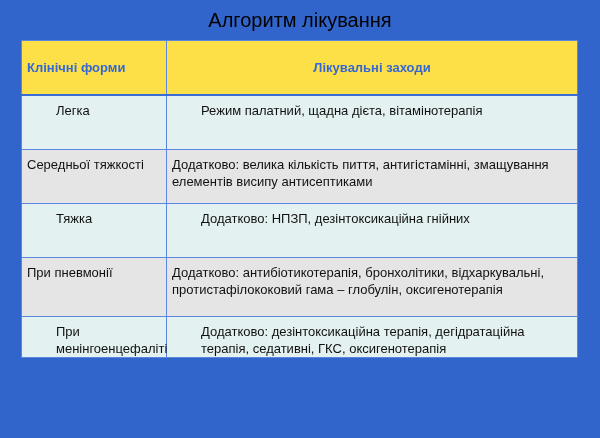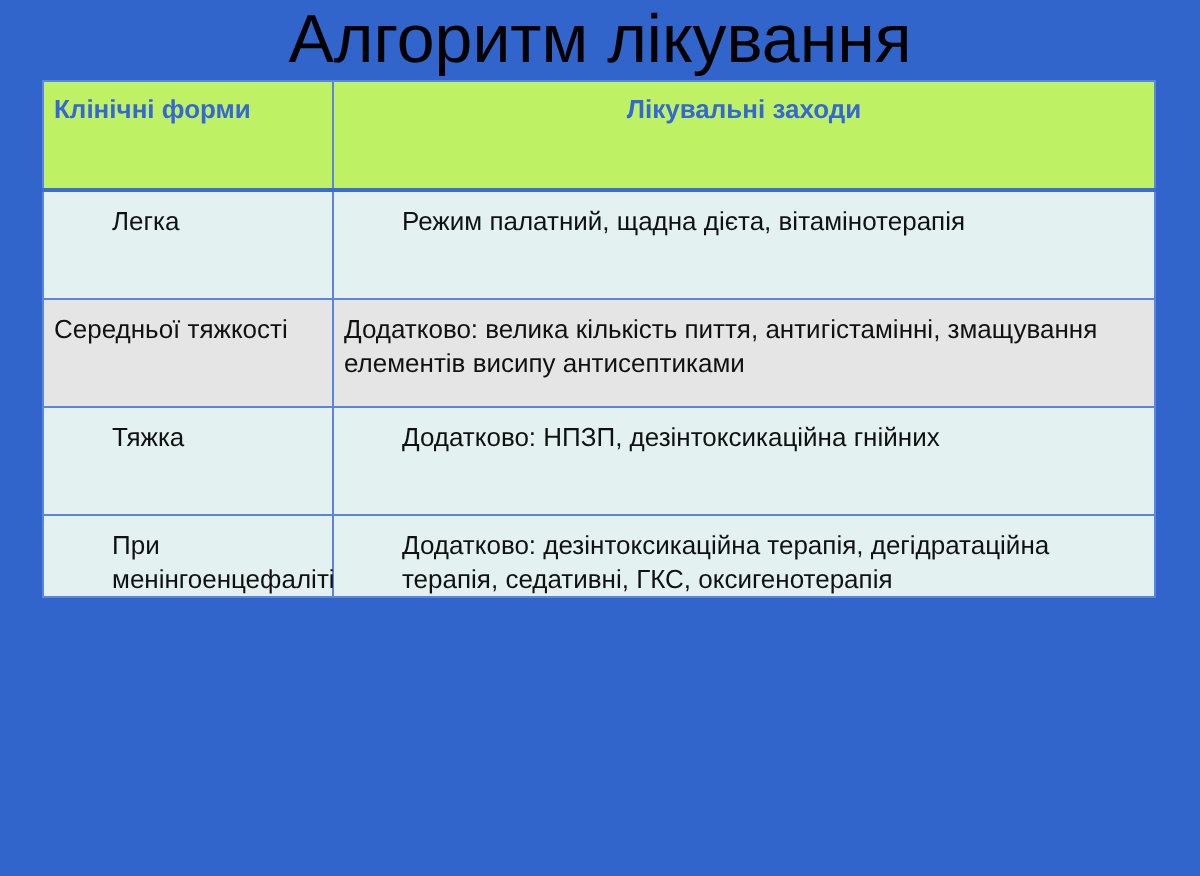--- a/index.html
+++ b/index.html
@@ -4,38 +4,38 @@
   <style>
     html, body { margin: 0; padding: 0; }
     body {
       width: 600px; height: 438px; overflow: hidden;
       background: #3165cc;
       font-family: "Liberation Sans", sans-serif;
       position: relative;
     }
     .title {
       position: absolute; left: 0; top: 4px; width: 600px;
-      text-align: center; font-size: 34px; color: #000;
+      text-align: center; font-size: 20px; color: #000;
       line-height: 32px;
     }
     table {
       position: absolute; left: 21px; top: 40px;
       width: 557px; border-collapse: collapse;
       table-layout: fixed;
     }
     td, th {
       border: 1px solid #5b86e0;
       vertical-align: top; text-align: left;
       font-size: 13px; line-height: 17px;
       color: #111; padding: 6px 5px 0 5px;
       box-sizing: border-box;
     }
     th {
-      background: #bef264; color: #3568d4; font-weight: bold;
-      height: 54px; padding-top: 5px; border-bottom: 2px solid #3a6cd6;
+      background: #fde047; color: #3568d4; font-weight: bold;
+      height: 54px; padding-top: 18px; border-bottom: 2px solid #3a6cd6;
     }
     th.c2 { text-align: center; }
     col.c1 { width: 145px; }
     tr.odd td { background: #e4f1f1; padding-left: 34px; }
     tr.even td { background: #e5e5e5; }
   </style>
 </head>
 <body>
 
 <div class="title">Алгоритм лікування</div>
@@ -57,18 +57,22 @@
       <td>Режим палатний, щадна дієта, вітамінотерапія</td>
     </tr>
     <tr class="even" style="height:54px">
       <td>Середньої тяжкості</td>
       <td>Додатково: велика кількість пиття, антигістамінні, змащування елементів висипу антисептиками</td>
     </tr>
     <tr class="odd" style="height:54px">
       <td>Тяжка</td>
       <td>Додатково: НПЗП, дезінтоксикаційна гнійних</td>
     </tr>
+    <tr class="even" style="height:59px">
+      <td>При пневмонії</td>
+      <td>Додатково: антибіотикотерапія, бронхолітики, відхаркувальні, протистафілококовий гама – глобулін, оксигенотерапія</td>
+    </tr>
     <tr class="odd" style="height:37px">
       <td>При менінгоенцефаліті</td>
       <td>Додатково: дезінтоксикаційна терапія, дегідратаційна терапія, седативні, ГКС, оксигенотерапія</td>
     </tr>
   </tbody>
 </table>
 
 </body></html>

